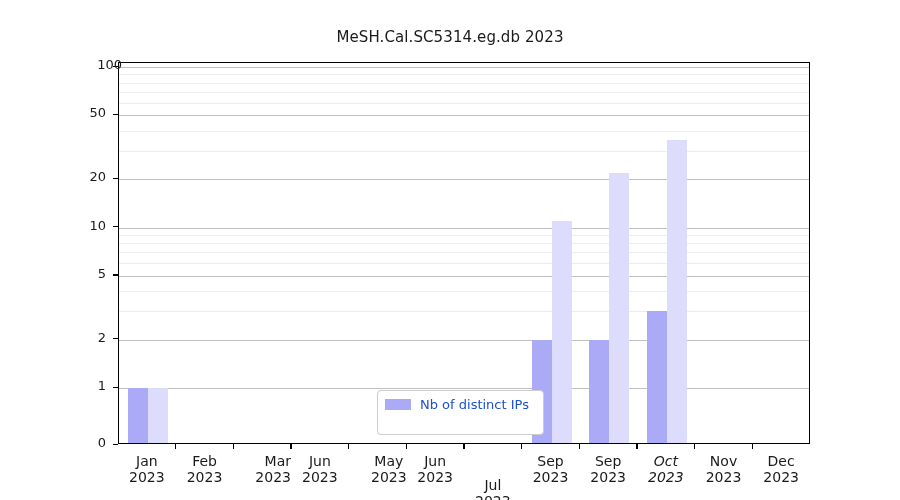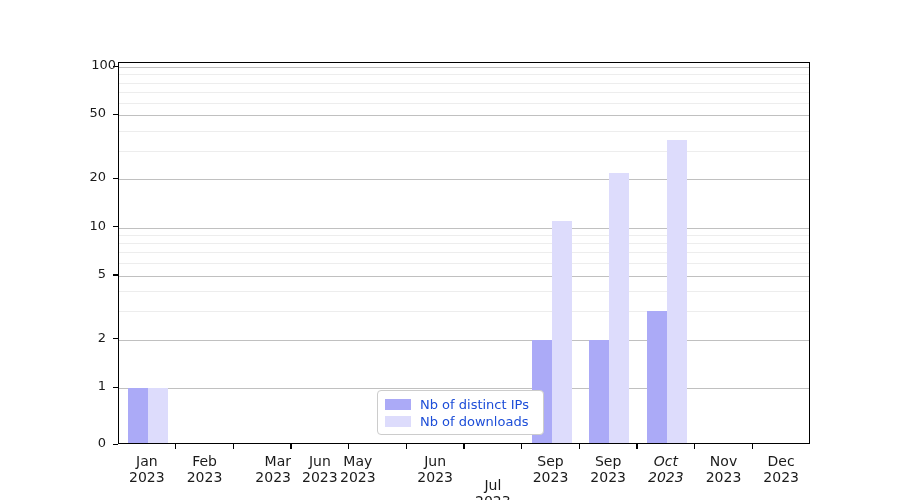--- a/index.html
+++ b/index.html
@@ -126,20 +126,21 @@
     font-size: 13px;
     color: #1d4ed8;
     white-space: nowrap;
   }
 </style>
 </head>
 <body>
 
 <div id="figure">
 
+  <div id="chart-title">MeSH.Cal.SC5314.eg.db 2023</div>
 
   <div id="plot-area">
     <div id="gridlines">
         <div class="gridline major" style="top: 325px;"></div>
         <div class="gridline major" style="top: 276.7px;"></div>
         <div class="gridline minor" style="top: 248.4px;"></div>
         <div class="gridline minor" style="top: 228.4px;"></div>
         <div class="gridline major" style="top: 212.8px;"></div>
         <div class="gridline minor" style="top: 200.1px;"></div>
         <div class="gridline minor" style="top: 189.4px;"></div>
@@ -177,21 +178,21 @@
       <div class="ytick-label" style="left: 0px; right: auto; width: 106px; top: 329.7px;">2</div>
       <div class="ytick-mark" style="left: 113px; top: 274.3px;"></div>
       <div class="ytick-label" style="left: 0px; right: auto; width: 106px; top: 265.8px;">5</div>
       <div class="ytick-mark" style="left: 113px; top: 226px;"></div>
       <div class="ytick-label" style="left: 0px; right: auto; width: 106px; top: 217.5px;">10</div>
       <div class="ytick-mark" style="left: 113px; top: 177.7px;"></div>
       <div class="ytick-label" style="left: 0px; right: auto; width: 106px; top: 169.2px;">20</div>
       <div class="ytick-mark" style="left: 113px; top: 113.8px;"></div>
       <div class="ytick-label" style="left: 0px; right: auto; width: 106px; top: 105.3px;">50</div>
       <div class="ytick-mark" style="left: 113px; top: 65.5px;"></div>
-      <div class="ytick-label" style="left: 10px; right: auto; width: 106px; top: 57px;">100</div>
+      <div class="ytick-label" style="left: 16px; right: auto; width: 106px; top: 57px;">100</div>
     </div>
   <div id="x-axis">
       <div class="xtick-mark" style="left: 175px; top: 444px;"></div>
       <div class="xtick-mark" style="left: 232.7px; top: 444px;"></div>
       <div class="xtick-mark" style="left: 290.4px; top: 444px;"></div>
       <div class="xtick-mark" style="left: 348px; top: 444px;"></div>
       <div class="xtick-mark" style="left: 405.7px; top: 444px;"></div>
       <div class="xtick-mark" style="left: 463.4px; top: 444px;"></div>
       <div class="xtick-mark" style="left: 521px; top: 444px;"></div>
       <div class="xtick-mark" style="left: 578.7px; top: 444px;"></div>
@@ -207,21 +208,21 @@
         <span>2023</span>
       </div>
       <div class="xtick-label" style="left: 233.3px; width: 57.7px; top: 453px; text-align: right;">
         <span>Mar</span>
         <span>2023</span>
       </div>
       <div class="xtick-label" style="left: 291px; width: 57.7px; top: 453px;">
         <span>Jun</span>
         <span>2023</span>
       </div>
-      <div class="xtick-label" style="left: 329px; width: 57.7px; top: 453px;">
+      <div class="xtick-label" style="left: 360px; width: 57.7px; top: 453px;">
         <span>May</span>
         <span>2023</span>
       </div>
       <div class="xtick-label" style="left: 406.3px; width: 57.7px; top: 453px;">
         <span>Jun</span>
         <span>2023</span>
       </div>
       <div class="xtick-label" style="left: 464px; width: 57.7px; top: 477px;">
         <span>Jul</span>
         <span>2023</span>
@@ -246,19 +247,15 @@
         <span>Dec</span>
         <span>2023</span>
       </div>
     </div>
 
   <div id="legend">
     <div class="legend-row">
       <span class="legend-swatch" style="background: rgb(171, 170, 247);"></span>
       <span class="legend-label">Nb of distinct IPs</span>
     </div>
-    <div class="legend-row">
-      <span class="legend-swatch" style="background: rgb(221, 220, 252);"></span>
-      <span class="legend-label">Nb of downloads</span>
-    </div>
   </div>
 
 </div>
 
 </body></html>

